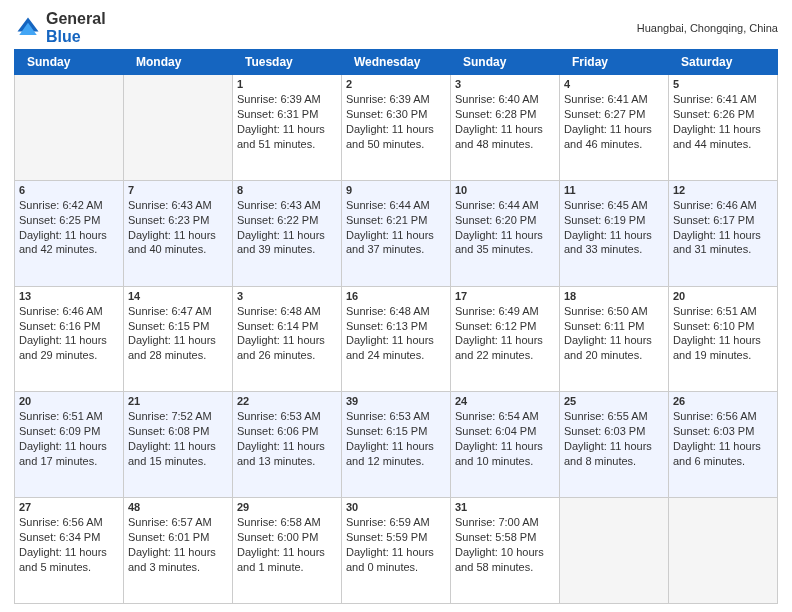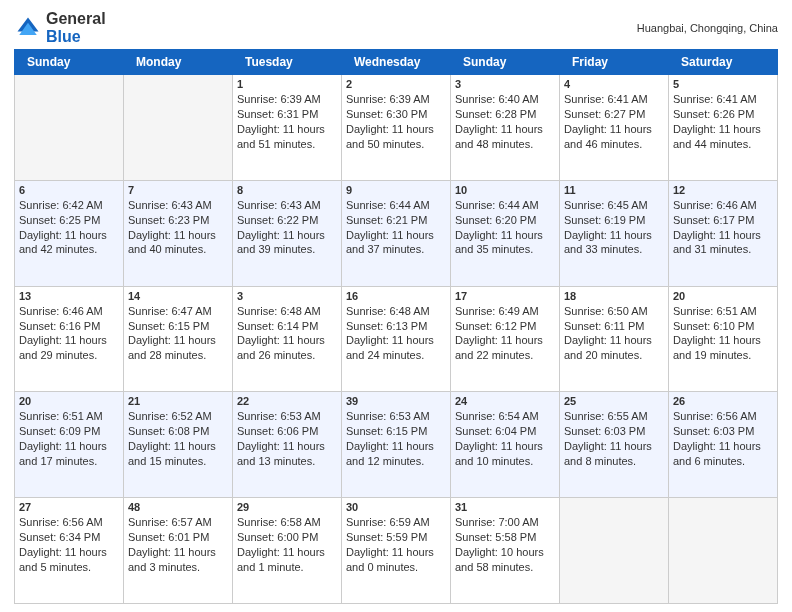--- a/index.html
+++ b/index.html
@@ -252,21 +252,21 @@
         </tr>
         <tr class="row-shade">
           <td>
             <span class="day-num">20</span>
             <div class="day-info">Sunrise: 6:51 AM
 Sunset: 6:09 PM
 Daylight: 11 hours and 17 minutes.</div>
           </td>
           <td>
             <span class="day-num">21</span>
-            <div class="day-info">Sunrise: 6:52 AM
+            <div class="day-info">Sunrise: 7:52 AM
 Sunset: 6:08 PM
 Daylight: 11 hours and 15 minutes.</div>
           </td>
           <td>
             <span class="day-num">22</span>
             <div class="day-info">Sunrise: 6:53 AM
 Sunset: 6:06 PM
 Daylight: 11 hours and 13 minutes.</div>
           </td>
           <td>

